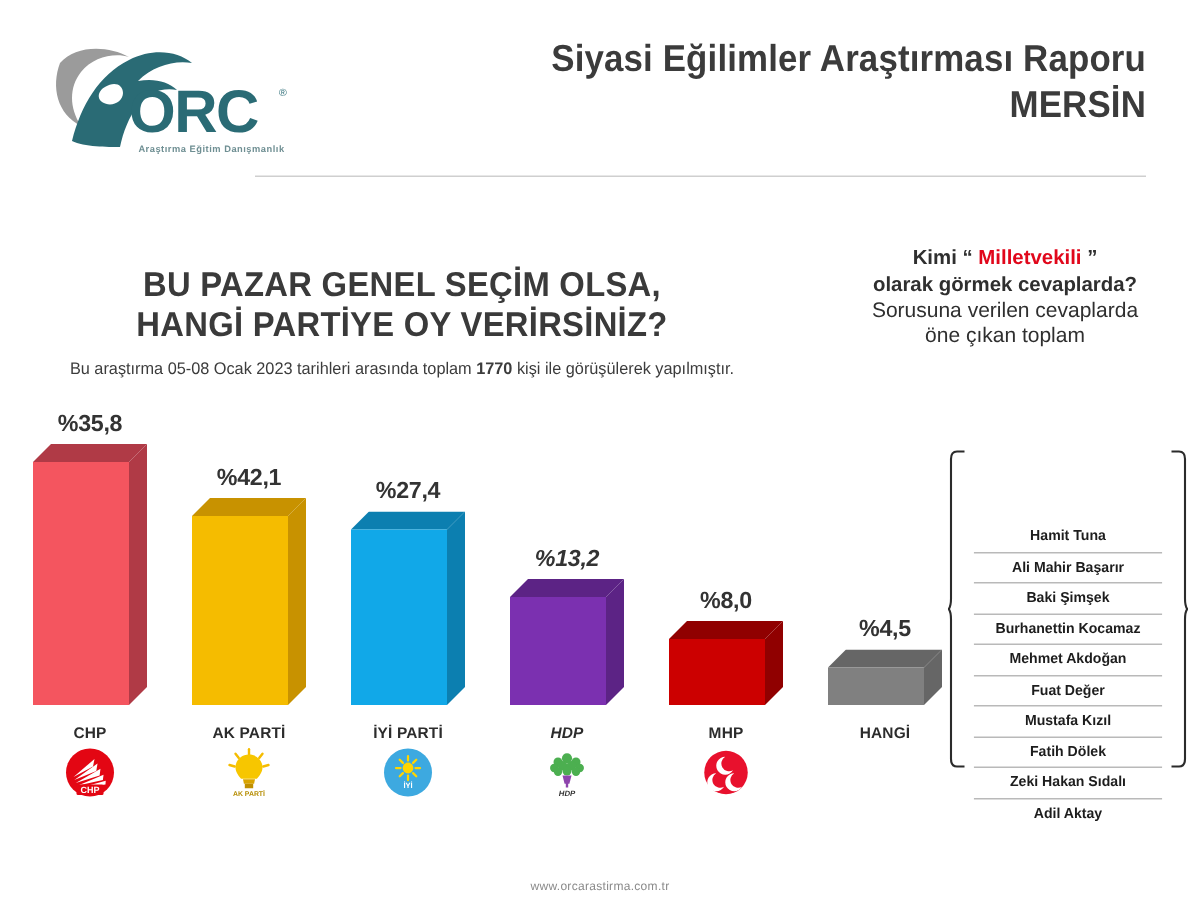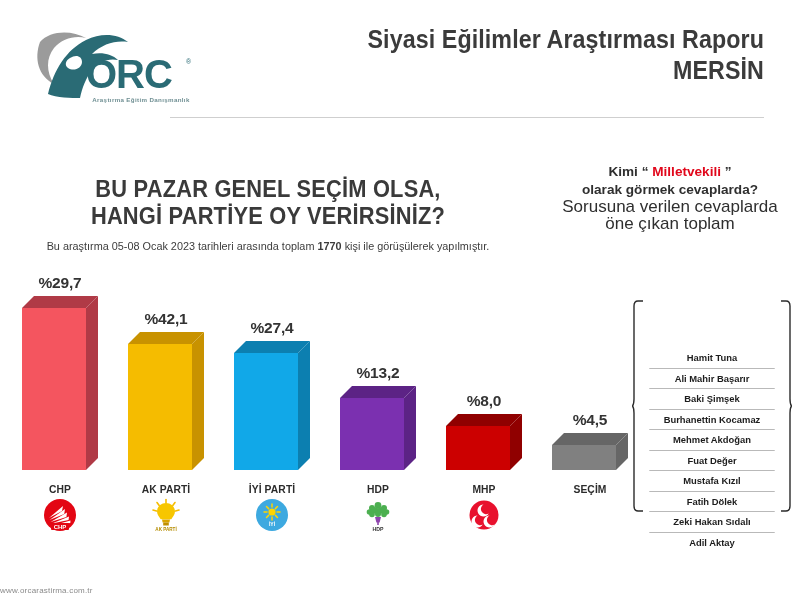--- a/index.html
+++ b/index.html
@@ -43,21 +43,21 @@
     transform:scaleX(.97);
   }
   .q-note b{font-weight:700;}
 
   
   .rquestion{
     position:absolute;left:545px;top:163px;width:250px;text-align:center;
   }
   .rq-bold{font-size:13.6px;font-weight:700;color:#2f2f2f;line-height:17.5px;}
   .rq-red{color:#e1071b;}
-  .rq-reg{font-size:17px;font-weight:400;color:#2f2f2f;line-height:17px;}
+  .rq-reg{font-size:14px;font-weight:400;color:#2f2f2f;line-height:17px;}
 
   
   .names{
     position:absolute;left:632px;top:300px;width:160px;height:212px;
   }
   .brace{position:absolute;top:0;width:12px;height:212px;}
   .brace.left{left:0;}
   .brace.right{right:0;}
   .names-list{
     position:absolute;left:16px;top:4px;width:128px;margin-top:44px;
@@ -80,21 +80,21 @@
   .bar-label{
     position:absolute;left:0;width:108px;text-align:center;
     font-size:10.3px;font-weight:700;color:#2c2c2c;letter-spacing:.1px;
   }
   .bar-logo{
     position:absolute;left:50%;transform:translateX(-50%);
   }
 
   
   .footer{
-    position:absolute;left:0;bottom:12px;width:800px;
+    position:absolute;left:0;bottom:12px;width:800px;text-align:center;
     font-size:8px;color:#8a8a8a;letter-spacing:.2px;
   }
 </style>
 </head>
 <body>
 
 <div class="page">
 
   <div class="header">
 
@@ -145,21 +145,21 @@
       <div class="name-row">Fuat Değer</div>
       <div class="name-row">Mustafa Kızıl</div>
       <div class="name-row">Fatih Dölek</div>
       <div class="name-row">Zeki Hakan Sıdalı</div>
       <div class="name-row">Adil Aktay</div>
     </div>
   </div>
 
   <div class="chart" id="chart">
       <div class="bar-col" style="left: 6px; height: 300px;">
-        <div class="bar-value" style="top:16px">%29,7</div>
+        <div class="bar-value" style="top:16px">%35,8</div>
         <div class="bar-3d" style="top:38px;width:76px;height:174px"><svg width="76" height="174" viewBox="0 0 76 174">
             <polygon points="0,12 12,0 76,0 64,12" fill="#b03a46"></polygon>
             <polygon points="64,12 76,0 76,162 64,174" fill="#b03a46"></polygon>
             <rect x="0" y="12" width="64" height="162" fill="#f4555f"></rect>
           </svg></div>
         <div class="bar-label" style="top:226px">CHP</div>
         <div class="bar-logo" style="top:240px"><svg width="34" height="34" viewBox="0 0 34 34">
       <circle cx="17" cy="17" r="16" fill="#e30613"></circle>
       <g fill="#ffffff">
         <path d="M6 20 L20 8 L19 13 Z"></path>
@@ -211,21 +211,21 @@
               <line x1="22" y1="14" x2="25" y2="14"></line>
         <line x1="11.5" y1="8.5" x2="13.6" y2="10.6"></line>
               <line x1="22.5" y1="8.5" x2="20.4" y2="10.6"></line>
         <line x1="11.5" y1="19.5" x2="13.6" y2="17.4"></line>
               <line x1="22.5" y1="19.5" x2="20.4" y2="17.4"></line>
       </g>
       <circle cx="17" cy="14" r="3.6" fill="#ffd500"></circle>
       <text x="17" y="27.5" text-anchor="middle" font-family="Liberation Sans, sans-serif" font-size="5" font-weight="700" fill="#ffffff">İYİ</text>
     </svg></div>
       </div>
-      <div class="bar-col" style="left: 324px; height: 300px;">
+      <div class="bar-col" style="left: 324px; height: 300px; font-style: italic;">
         <div class="bar-value" style="top:106px">%13,2</div>
         <div class="bar-3d" style="top:128px;width:76px;height:84px"><svg width="76" height="84" viewBox="0 0 76 84">
             <polygon points="0,12 12,0 76,0 64,12" fill="#5c2385"></polygon>
             <polygon points="64,12 76,0 76,72 64,84" fill="#5c2385"></polygon>
             <rect x="0" y="12" width="64" height="72" fill="#7b30b0"></rect>
           </svg></div>
         <div class="bar-label" style="top:226px">HDP</div>
         <div class="bar-logo" style="top:240px"><svg width="34" height="34" viewBox="0 0 34 34">
       <g fill="#4caf50">
         <circle cx="11" cy="10" r="3"></circle>
@@ -261,19 +261,19 @@
       </g>
     </svg></div>
       </div>
       <div class="bar-col" style="left: 536px; height: 300px;">
         <div class="bar-value" style="top:153px">%4,5</div>
         <div class="bar-3d" style="top:175px;width:76px;height:37px"><svg width="76" height="37" viewBox="0 0 76 37">
             <polygon points="0,12 12,0 76,0 64,12" fill="#666666"></polygon>
             <polygon points="64,12 76,0 76,25 64,37" fill="#666666"></polygon>
             <rect x="0" y="12" width="64" height="25" fill="#808080"></rect>
           </svg></div>
-        <div class="bar-label" style="top:226px">SEÇİM</div>
+        <div class="bar-label" style="top:226px">HANGİ</div>
       </div>
     </div>
 
   <div class="footer">www.orcarastirma.com.tr</div>
 
 </div>
 
 </body></html>

